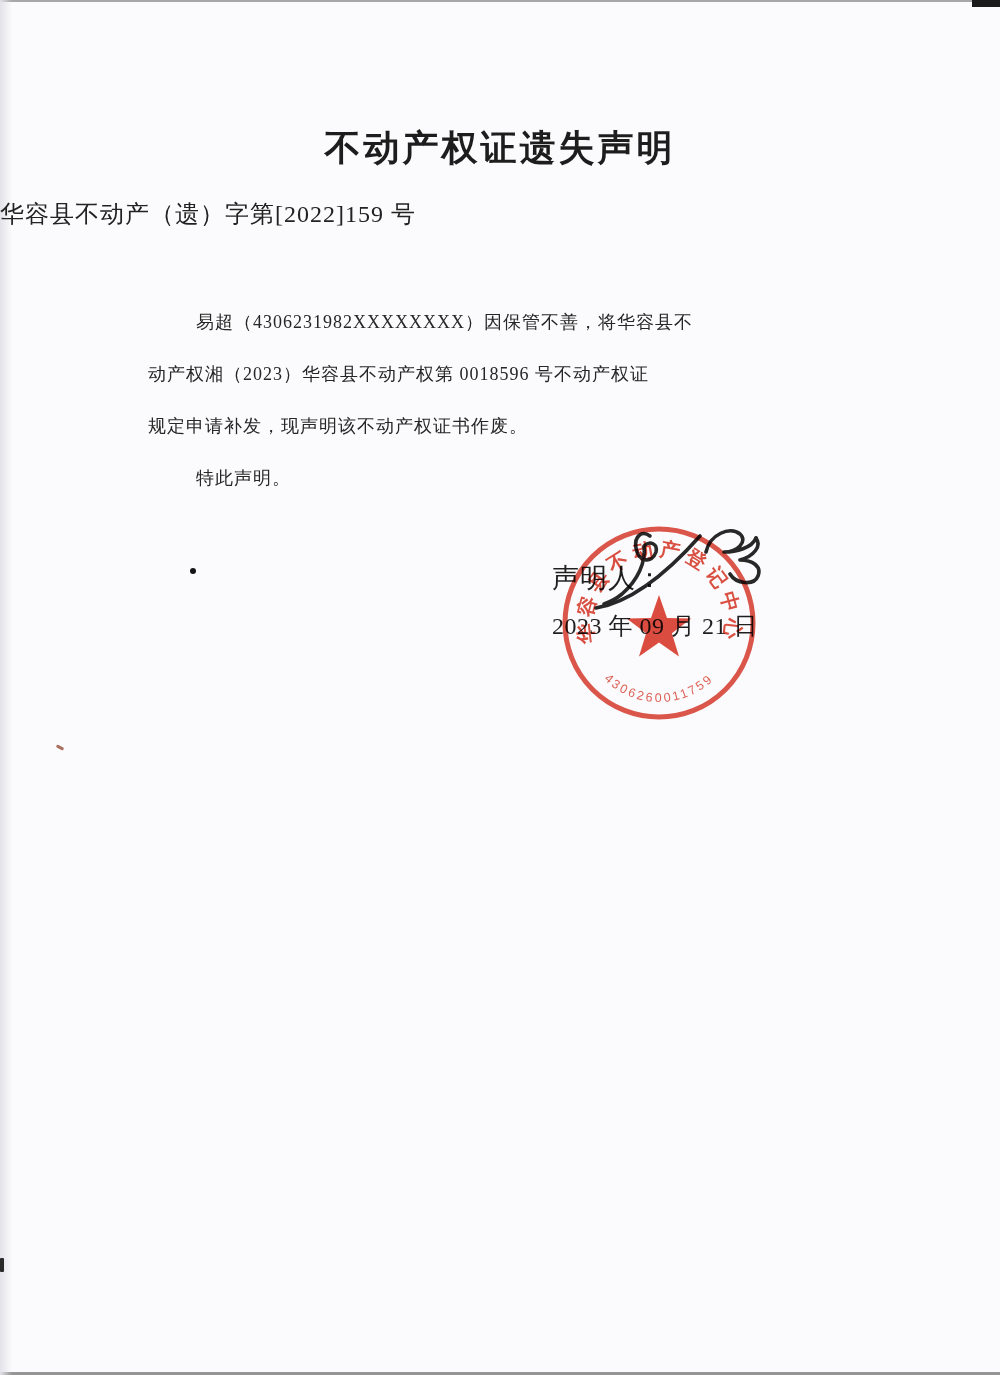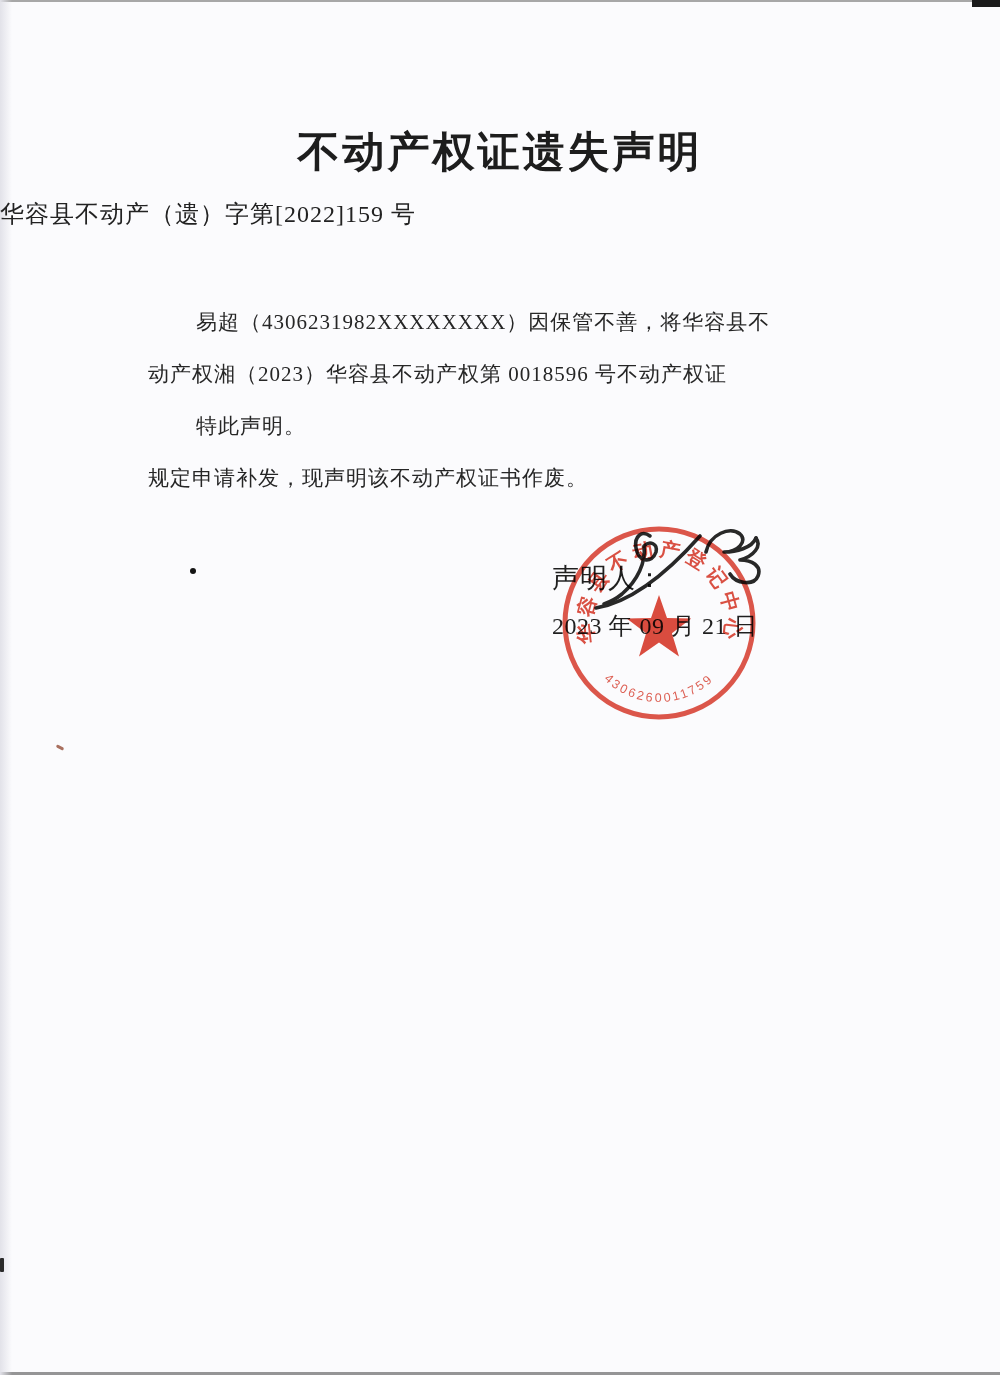--- a/index.html
+++ b/index.html
@@ -40,31 +40,31 @@
     border-radius: 50%; background: #141414;
   }
   .speck {
     position: absolute; left: 56px; top: 746px; width: 8px; height: 3px;
     background: #a9705f; border-radius: 2px; transform: rotate(28deg);
   }
   
   .doc-title {
     position: absolute; top: 124px; left: 0; width: 100%;
     text-align: center;
-    font-size: 42px; font-weight: 700; letter-spacing: 3px;
+    font-size: 36px; font-weight: 700; letter-spacing: 3px;
     color: #1d1d1d;
   }
   .doc-number {
     position: absolute; top: 198px; left: 0; width: 100%;
     text-align: left;
     font-size: 24px; letter-spacing: 1px; color: #222;
   }
   .body-block {
     position: absolute; left: 148px; top: 296px; width: 712px;
-    font-size: 21px; line-height: 52px; letter-spacing: 1px;
+    font-size: 18px; line-height: 52px; letter-spacing: 1px;
     color: #262626;
   }
   .body-line { white-space: nowrap; }
   .indent { text-indent: 48px; }
   .signoff-label {
     position: absolute; left: 552px; top: 560px;
     font-size: 27px; letter-spacing: 1px; color: #1f1f1f; z-index: 1;
   }
   .signoff-date {
     position: absolute; left: 552px; top: 610px;
@@ -95,22 +95,22 @@
   <div class="left-nib"></div>
   <div class="ink-dot"></div>
   <div class="speck"></div>
 
   <div class="doc-title">不动产权证遗失声明</div>
   <div class="doc-number">华容县不动产（遗）字第[2022]159 号</div>
 
   <div class="body-block">
     <div class="body-line indent">易超（4306231982XXXXXXXX）因保管不善，将华容县不</div>
     <div class="body-line">动产权湘（2023）华容县不动产权第 0018596 号不动产权证</div>
+    <div class="body-line">规定申请补发，现声明该不动产权证书作废。</div>
     <div class="body-line indent">特此声明。</div>
-    <div class="body-line">规定申请补发，现声明该不动产权证书作废。</div>
   </div>
 
   <div class="signoff-label">声明人：</div>
   <div class="signoff-date">2023 年 09 月 21 日</div>
 
   <svg class="stamp-svg" viewBox="0 0 222 222" aria-hidden="true">
     <circle cx="111" cy="111" r="94" fill="none" stroke="#d93a2a" stroke-width="5" opacity="0.85"></circle>
     <polygon points="111,83 119,106 143.3,106.5 123.9,121.2 131,144.5 111,130.6 91,144.5 98.1,121.2 78.7,106.5 103,106" fill="#d93a2a" opacity="0.9"></polygon>
     <defs>
       <path id="arcTop" d="M 48 133.9 A 67 67 0 1 1 174 133.9" fill="none"></path>

